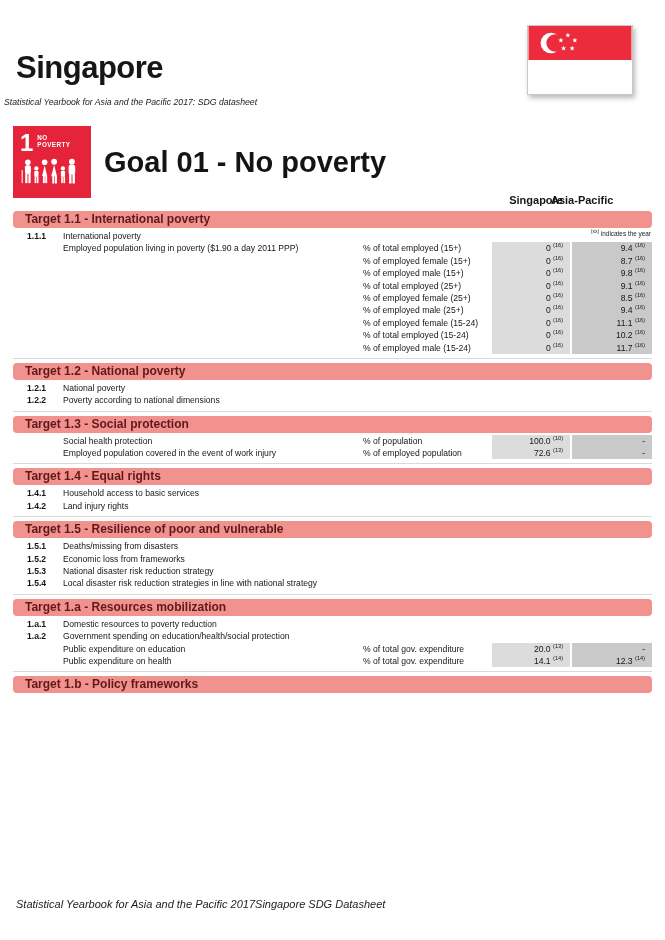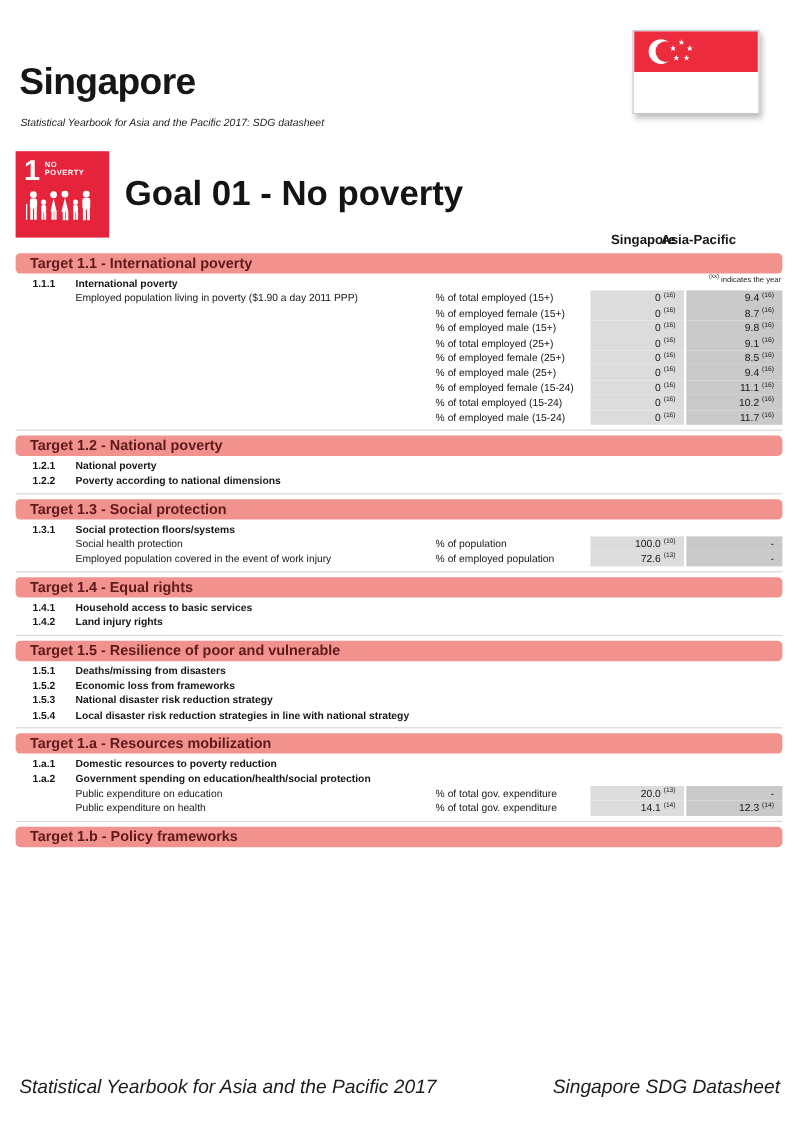--- a/index.html
+++ b/index.html
@@ -9,21 +9,21 @@
     -webkit-font-smoothing:antialiased;
   }
   .page{position:absolute;inset:0;}
 
   
   h1[data-name="page-title"]{
     position:absolute;left:16px;top:50px;margin:0;
     font-size:31px;font-weight:bold;letter-spacing:-0.5px;color:#161616;
   }
   .subtitle{
-    position:absolute;left:17px;top:97px;
+    position:absolute;left:4px;top:97px;
     font-size:8.7px;font-style:italic;color:#1c1c1c;
   }
   .flag{
     position:absolute;left:527px;top:25px;width:106px;height:70px;
     border:1px solid #c9c9c9;box-sizing:border-box;
     box-shadow:2px 3px 5px rgba(0,0,0,0.28);background:#fff;
   }
   .flag svg{display:block;}
 
   
@@ -60,40 +60,40 @@
     height:17px;border-radius:4px;background:var(--bar-bg,#F2928E);
     margin-bottom:1px;
   }
   .bar-label{
     display:block;padding-left:12px;line-height:16px;
     font-size:12px;font-weight:bold;color:var(--bar-text,#5E1A1A);
   }
   .rows{padding-top:1px;}
   .row{display:flex;height:12.4px;line-height:12.4px;font-size:8.6px;color:#161616;}
   .c-num{width:50px;padding-left:14px;box-sizing:border-box;font-weight:bold;flex:none;}
-  .c-name{flex:1;font-weight:bold;}
+  .c-name{flex:1;font-weight:normal;}
   .c-desc{width:300px;flex:none;overflow:hidden;white-space:nowrap;}
   .c-unit{width:129px;flex:none;overflow:hidden;white-space:nowrap;}
   .c-sg{width:78px;flex:none;text-align:right;padding-right:7px;box-sizing:border-box;}
   .c-gap{width:2px;flex:none;}
   .c-ap{width:80px;flex:none;text-align:right;padding-right:7px;box-sizing:border-box;}
   .c-sg.filled{background:var(--sg-bg,#DCDCDC);}
   .c-ap.filled{background:var(--ap-bg,#C9C9C9);}
   .row sup{font-size:5.6px;line-height:0;vertical-align:super;}
   .year-note{
     flex:none;text-align:right;font-size:6.4px;color:#222;
     position:relative;top:-2px;padding-right:1px;
   }
   .year-note sup{font-size:5px;}
 
   
   footer{
     position:absolute;left:16px;right:15px;top:898px;
-    display:flex;justify-content:space-between;
-    font-size:16px;font-style:italic;color:#1c1c1c;
+    display:flex;
+    font-size:11px;font-style:italic;color:#1c1c1c;
   }
 </style>
 </head>
 <body>
 
 <div class="page" data-name="datasheet-page">
 
   <h1 data-name="page-title">Singapore</h1>
   <div class="subtitle" data-name="page-subtitle">Statistical Yearbook for Asia and the Pacific 2017: SDG datasheet</div>
 
@@ -280,25 +280,20 @@
 
   </div>
 </div>
   </section>
 
   <section class="section" data-name="target-section">
     <div class="target-bar" data-name="target-header-bar">
       <span class="bar-label" data-name="target-header-label">Target 1.3 - Social protection</span>
     </div>
     <div class="rows" data-name="indicator-rows">
-  <div class="row" data-name="indicator-row">
-    <span class="c-num" data-name="indicator-number">1.3.1</span>
-    <span class="c-name" data-name="indicator-name">Social protection floors/systems</span>
-
-  </div>
 
   <div class="row" data-name="data-row">
     <span class="c-num"></span>
     <span class="c-desc" data-name="series-description">Social health protection</span>
     <span class="c-unit" data-name="unit-label">% of population</span>
     <span class="c-sg filled" data-name="singapore-value-cell"><span class="val">100.0</span> <sup>(10)</sup></span>
     <span class="c-gap"></span>
     <span class="c-ap filled" data-name="asia-pacific-value-cell"><span class="val">-</span> <sup></sup></span>
   </div>
 

